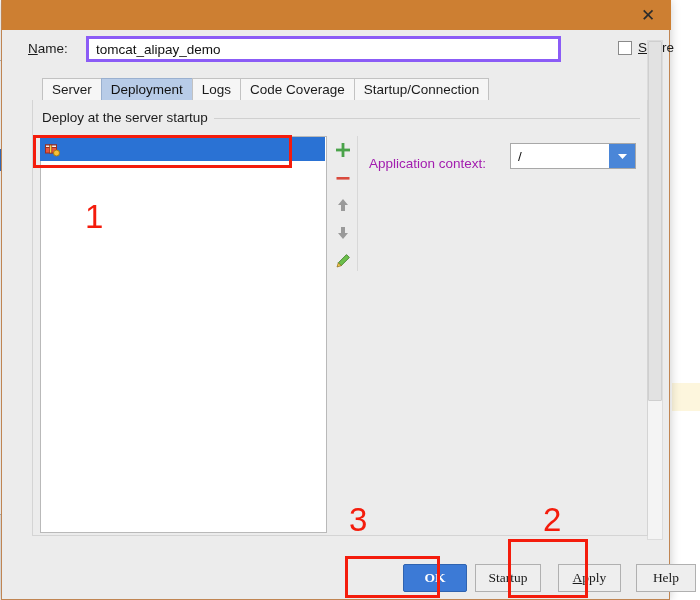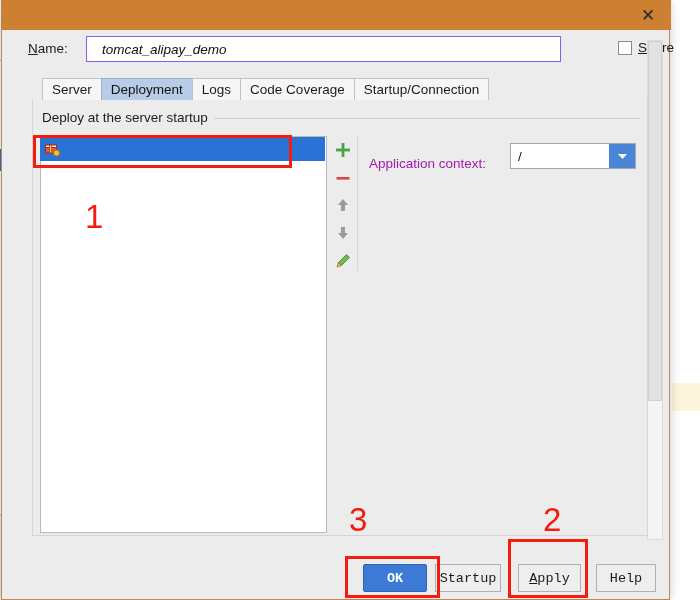--- a/index.html
+++ b/index.html
@@ -64,25 +64,24 @@
   .name-row {
     position:absolute; left:0; top:34px; width:669px; height:32px;
   }
   .name-label {
     position:absolute; left:26px; top:7px;
     font-size:13.5px; color:#1b1b1b;
   }
   .name-label u { text-decoration: underline; }
   .name-input {
     position:absolute; left:84px; top:2px; width:475px; height:26px;
-    background:#ffffff; border:1px solid #8b5cf6;
+    background:#ffffff; border:3px solid #8b5cf6;
     font-family:"Liberation Sans", sans-serif;
     font-size:13.5px; color:#101010;
-    padding:0 15px;
-    font-style:italic;
+    padding:0 7px;
   }
   .share-box {
     position:absolute; left:616px; top:6px;
     display:flex; align-items:center; gap:6px;
     font-size:13.5px; color:#1b1b1b;
   }
   .checkbox {
     width:14px; height:14px; background:#fff;
     border:1px solid #8a8a8a; display:inline-block;
   }
@@ -181,24 +180,25 @@
   .appctx-arrow {
     width:26px; height:24px; background:#4a86d8;
     display:flex; align-items:center; justify-content:center;
     cursor:pointer;
   }
 
   
   .btn {
     position:absolute; height:28px;
     border:1px solid #b0b0b0; background:#eeeeee;
-    font-family:Liberation Mono, monospace;
+    font-family:Liberation Serif, serif;
     font-size:13.5px; color:#1b1b1b;
     display:flex; align-items:center; justify-content:center;
     cursor:pointer;
+    margin-left:40px;
   }
   .btn.primary {
     background:#3c7ad6; border-color:#2f63b0; color:#ffffff;
     border-radius:2px; font-weight:bold;
   }
   .btn u { text-decoration:underline; }
 
   #ok-button     { left:361px; top:564px; width:64px; }
   #cancel-button { left:433px; top:564px; width:66px; }
   #apply-button  { left:516px; top:564px; width:63px; }

